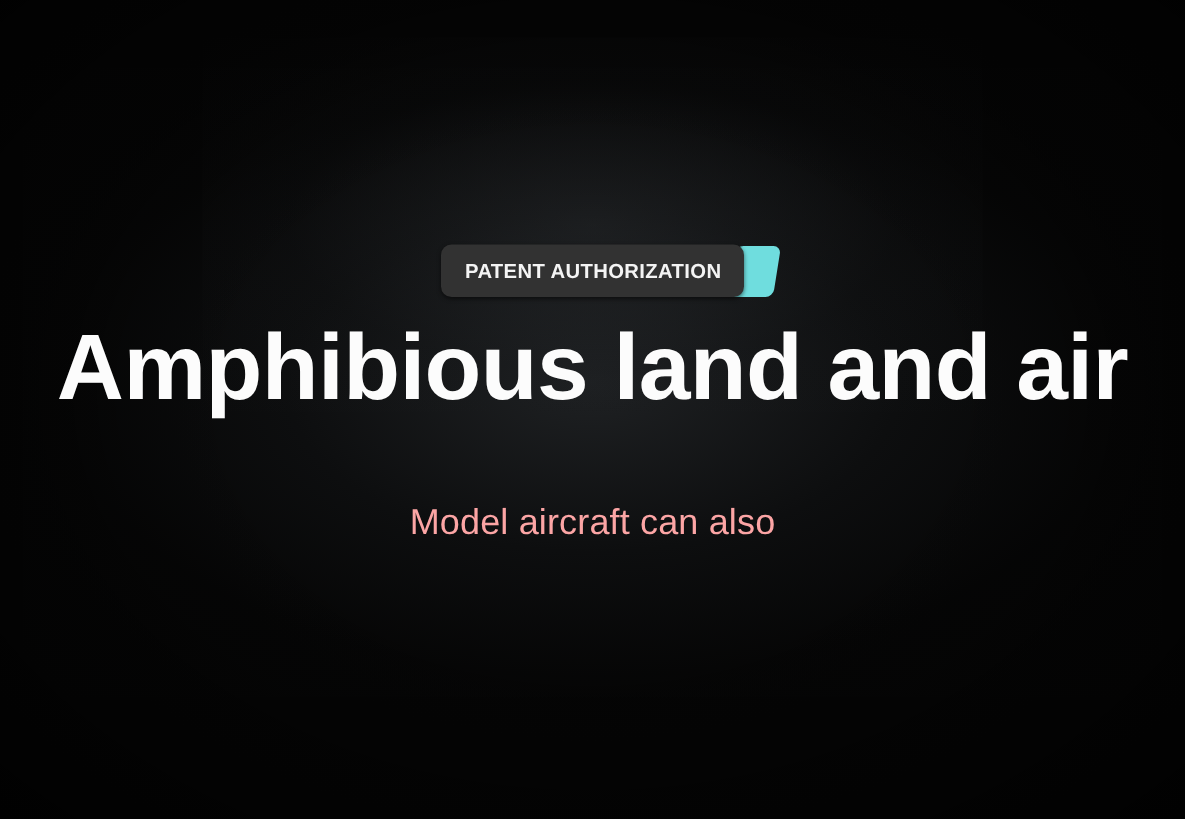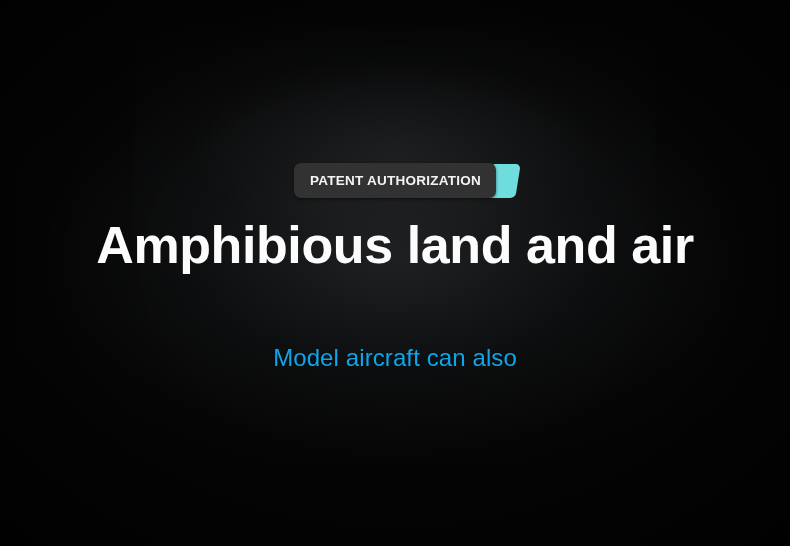--- a/index.html
+++ b/index.html
@@ -105,33 +105,33 @@
     font-weight: bold;
     letter-spacing: 0.25px;
     white-space: nowrap;
   }
 
   
   .headline {
     margin-top: 18px;
     text-align: center;
     color: #FCFCFC;
-    font-size: 52px;
+    font-size: 62px;
     font-weight: bold;
     line-height: 55px;
     letter-spacing: -0.4px;
     white-space: nowrap;
   }
   .headline-line { display: block; }
 
   
   .subtitle {
-    margin-top: 33px;
+    margin-top: 17px;
     text-align: center;
-    color: #0ea5e9;
+    color: #fca5a5;
     font-size: 24px;
     font-weight: normal;
     line-height: 33px;
     letter-spacing: 0.1px;
     white-space: nowrap;
   }
   .subtitle-line { display: block; }
 </style>
 </head>
 <body>

